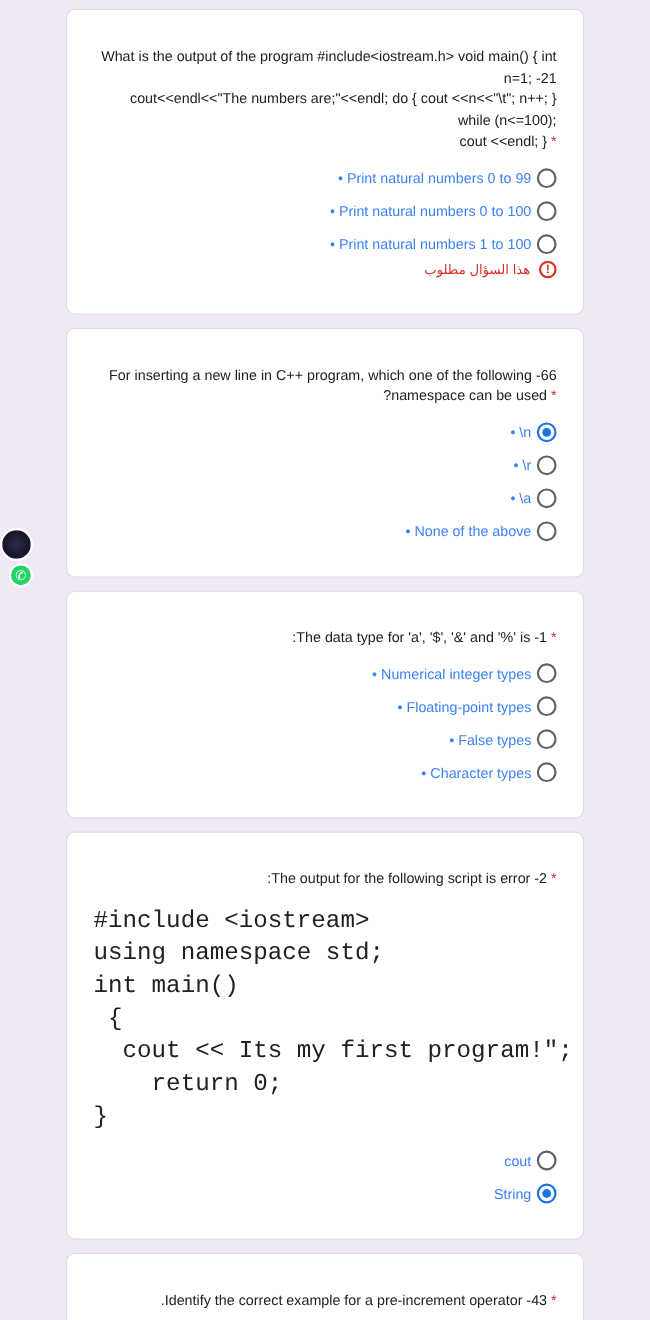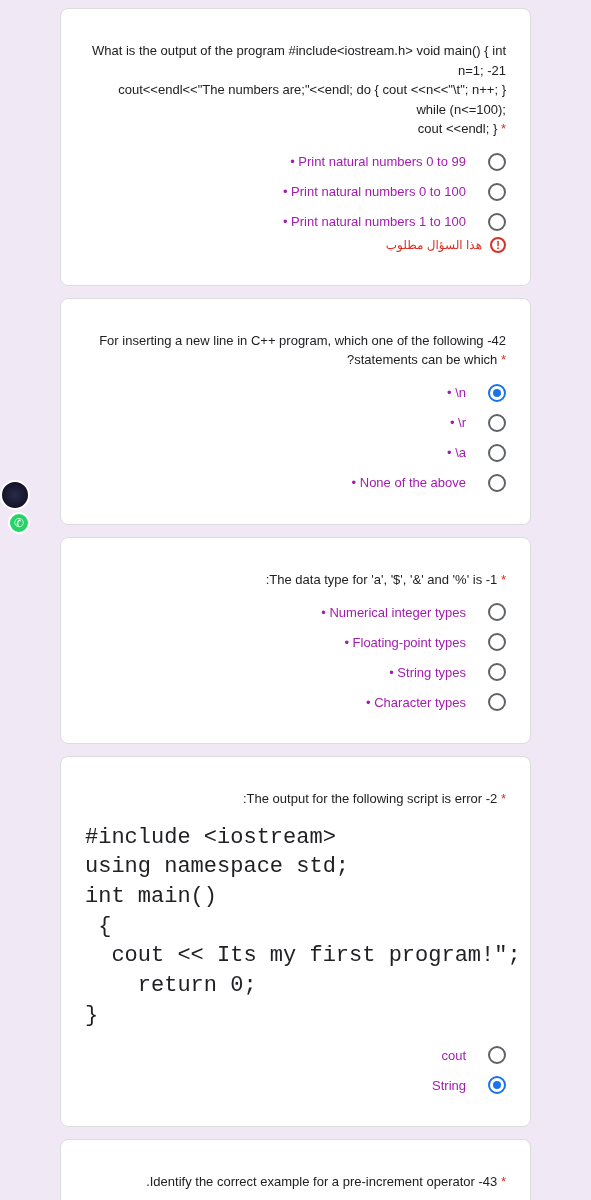--- a/index.html
+++ b/index.html
@@ -24,22 +24,22 @@
       line-height: 1.5;
       text-align: right;
       direction: ltr;
     }
     .asterisk { color: #d93025; }
     .options { display: flex; flex-direction: column; gap: 12px; }
     .opt {
       display: flex;
       align-items: center;
       justify-content: flex-end;
-      gap: 22px;
-      color: #a21caf;
+      gap: 5px;
+      color: #3b82f6;
       font-size: 13px;
     }
     .bullet::before { content: "• "; }
     .radio {
       width: 18px; height: 18px;
       border: 2px solid #5f6368;
       border-radius: 50%;
       display: inline-block;
       position: relative;
       flex-shrink: 0;
@@ -133,22 +133,22 @@
       </div>
   </div>
   <div class="required-msg">
     <span>هذا السؤال مطلوب</span>
     <span class="req-icon">!</span>
   </div>
 </div>
 
 <div class="card">
   <div class="question">
-    <span>For inserting a new line in C++ program, which one of the following -42</span><br>
-    <span>?statements can be which</span> <span class="asterisk">*</span>
+    <span>For inserting a new line in C++ program, which one of the following -66</span><br>
+    <span>?namespace can be used</span> <span class="asterisk">*</span>
   </div>
   <div class="options">
     <div class="opt">
         <span class="bullet">\n</span>
         <span class="radio selected"></span>
       </div>
     <div class="opt">
         <span class="bullet">\r</span>
         <span class="radio"></span>
       </div>
@@ -170,21 +170,21 @@
   <div class="options">
     <div class="opt">
         <span class="bullet">Numerical integer types</span>
         <span class="radio"></span>
       </div>
     <div class="opt">
         <span class="bullet">Floating-point types</span>
         <span class="radio"></span>
       </div>
     <div class="opt">
-        <span class="bullet">String types</span>
+        <span class="bullet">False types</span>
         <span class="radio"></span>
       </div>
     <div class="opt">
         <span class="bullet">Character types</span>
         <span class="radio"></span>
       </div>
   </div>
 </div>
 
 <div class="card">

